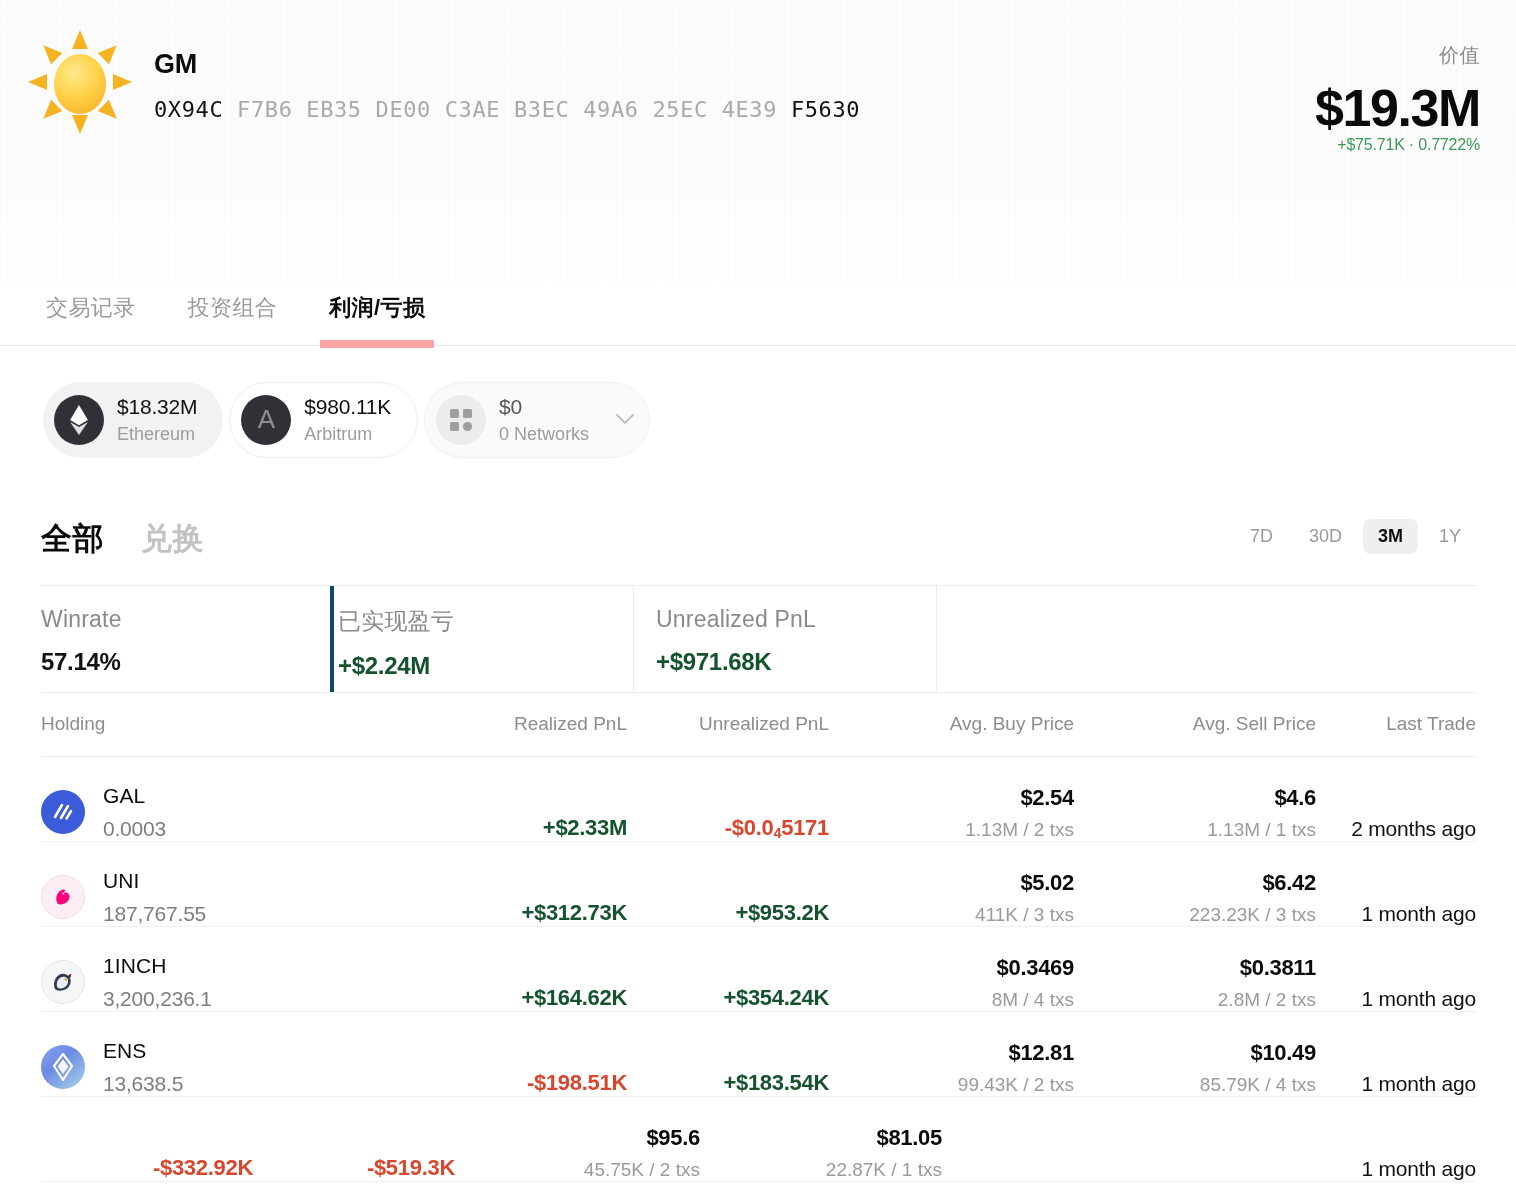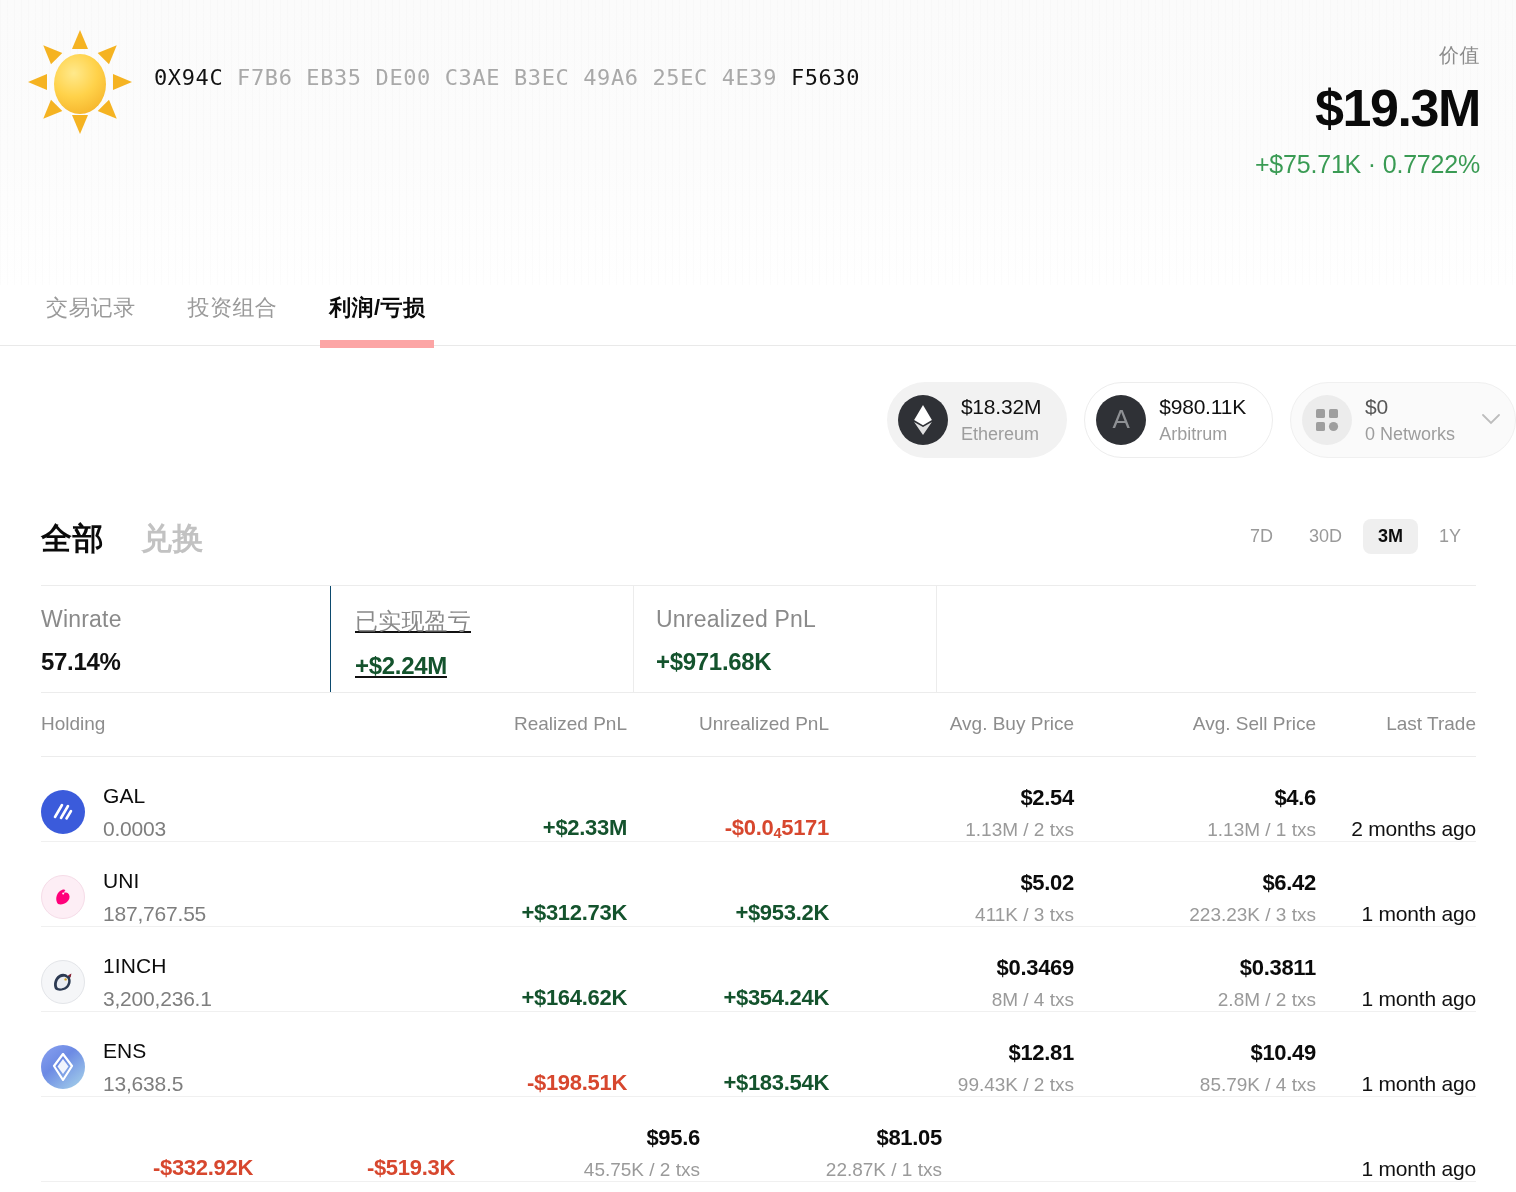--- a/index.html
+++ b/index.html
@@ -91,21 +91,21 @@
   }
   .value-label { font-size: 20px; color: #8c8c8c; letter-spacing: 0.5px; }
   .value-amount {
     font-size: 52px;
     font-weight: 700;
     letter-spacing: -1.4px;
     color: #0a0a0a;
     margin-top: 12px;
     line-height: 1.05;
   }
-  .value-change { font-size: 25px; color: #3a9b54; margin-top: 14px; letter-spacing: -0.2px; }
+  .value-change { font-size: 16px; color: #3a9b54; margin-top: 0; letter-spacing: -0.2px; }
 
   
   .tabbar {
     position: relative;
     height: 61px;
     border-bottom: 1px solid #e9e9e9;
     padding-left: 37px;
     display: flex;
     align-items: flex-start;
     gap: 34px;
@@ -119,23 +119,22 @@
   }
   .tab.active {
     color: #0a0a0a;
     font-weight: 700;
     border-bottom: 8px solid #fca5a5;
   }
 
   
   .chips {
     display: flex;
-    gap: 17px;
+    gap: 6px;
     padding: 36px 0 0 43px;
-    justify-content: flex-end;
   }
   .chip {
     display: flex;
     align-items: center;
     gap: 13px;
     border-radius: 40px;
     padding: 11px 26px 11px 11px;
     cursor: pointer;
   }
   .chip.selected { background: #f2f2f2; }
@@ -190,21 +189,21 @@
     display: flex;
     height: 108px;
   }
   .stat {
     padding: 20px 0 0 0;
     display: flex;
     flex-direction: column;
     justify-content: flex-start;
   }
   .stat.s0 { width: 289px; }
-  .stat.s1 { width: 303px; border-left: 1px solid #0c4a6e; padding-left: 24px; text-decoration: underline; }
+  .stat.s1 { width: 303px; border-left: 4px solid #0c4a6e; padding-left: 4px; }
   .stat.s2 { width: 303px; border-left: 1px solid #ececec; padding-left: 22px; }
   .stat.s3 { flex: 1; border-left: 1px solid #ececec; }
   .stat-label { font-size: 23px; color: #8a8a8a; letter-spacing: 0.2px; }
   .stat-value { font-size: 24px; font-weight: 700; margin-top: 15px; letter-spacing: -0.3px; }
   .pos { color: #14532d; }
   .neg { color: #d7472e; }
 
   
   .table { margin: 0 40px 0 41px; }
   .thead {
@@ -253,20 +252,21 @@
         <div class="ray r2"></div>
         <div class="ray r3"></div>
         <div class="ray r4"></div>
       <div class="ray r5"></div>
         <div class="ray r6"></div>
         <div class="ray r7"></div>
         <div class="ray r8"></div>
       <div class="sun-core"></div>
     </div>
     <div class="name-block">
+      <div class="wallet-name">GM</div>
       <div class="wallet-address">
         <span class="hl">0X94C</span>
         <span>F7B6 EB35 DE00 C3AE B3EC 49A6 25EC 4E39</span>
         <span class="hl">F5630</span>
       </div>
     </div>
   </div>
   <div class="header-right">
     <div class="value-label">价值</div>
     <div class="value-amount">$19.3M</div>

